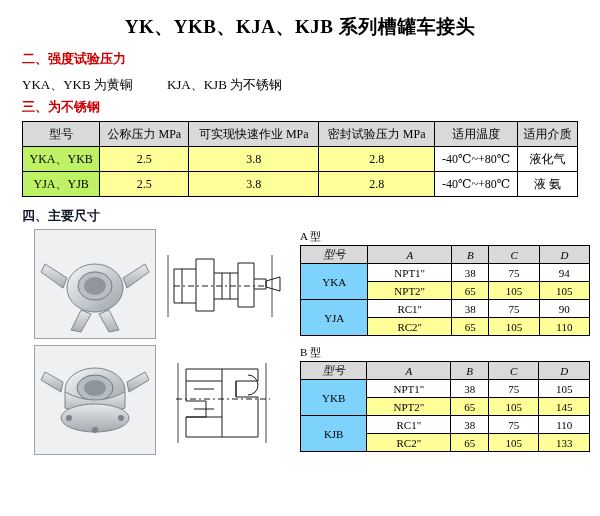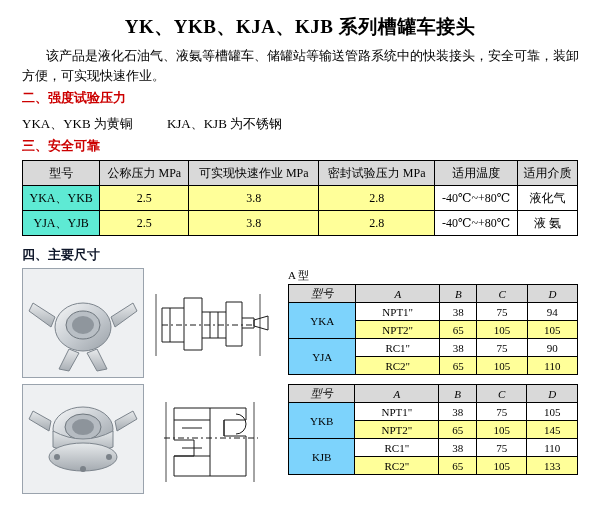--- a/index.html
+++ b/index.html
@@ -60,21 +60,21 @@
     border: 1px solid #000000;
     text-align: center;
     height: 22px;
     padding: 1px 2px;
     font-weight: normal;
   }
   table.perf thead th {
     background: #d9d9d9;
   }
   table.perf tbody td:first-child {
-    background: #5eead4;
+    background: #bef264;
     margin-left: 29px;
   }
   table.perf td.val {
     background: #ffff99;
   }
   .sec4 {
     color: #0f172a;
     font-weight: bold;
     font-size: 13px;
     margin: 10px 0 4px 22px;
@@ -82,20 +82,21 @@
   
   .lower {
     position: relative;
     margin-left: 22px;
     width: 560px;
   }
   .row-block {
     display: flex;
     align-items: flex-start;
     margin-bottom: 6px;
+    margin-left: 12px;
   }
   .photo {
     width: 120px;
     height: 108px;
     border: 1px solid #9aa3ad;
     background: linear-gradient(145deg,#f2f4f6 0%, #e3e7ea 45%, #d7dcdf 100%);
     position: relative;
     overflow: hidden;
     flex: none;
   }
@@ -145,28 +146,27 @@
   }
   svg { display:block; }
 </style>
 </head>
 <body>
 
 <div class="page">
 
   <div class="title">YK、YKB、KJA、KJB 系列槽罐车接头</div>
 
-  <div class="para">该产品是液化石油气、液氨等槽罐车、储罐站等输送管路系统中的快装接头，安全可靠，装卸方便，可实现快速作业。</div>
 
   <div class="section-head">二、强度试验压力</div>
   <div class="material-line">
     <span>YKA、YKB 为黄铜</span><span class="gap"></span><span>KJA、KJB 为不锈钢</span>
   </div>
 
-  <div class="section-head">三、安全可靠</div>
+  <div class="section-head">三、为不锈钢</div>
 
   <table class="perf">
     <thead>
       <tr>
         <th>型号</th>
         <th>公称压力 MPa</th>
         <th>可实现快速作业 MPa</th>
         <th>密封试验压力 MPa</th>
         <th>适用温度</th>
         <th>适用介质</th>
@@ -324,20 +324,21 @@
             <path d="M32 44 L52 44"></path>
             <path d="M32 64 L52 64"></path>
           </g>
           <g stroke="#1a1a1a" stroke-width="0.8" fill="none">
             <path d="M16 18 L16 98"></path>
             <path d="M104 18 L104 98"></path>
           </g>
         </svg>
       </div>
       <div class="tbl-wrap">
+        <div class="tbl-label">B 型</div>
         <table class="dim">
           <thead>
             <tr>
               <th>型号</th>
               <th>A</th>
               <th>B</th>
               <th>C</th>
               <th>D</th>
             </tr>
           </thead>

